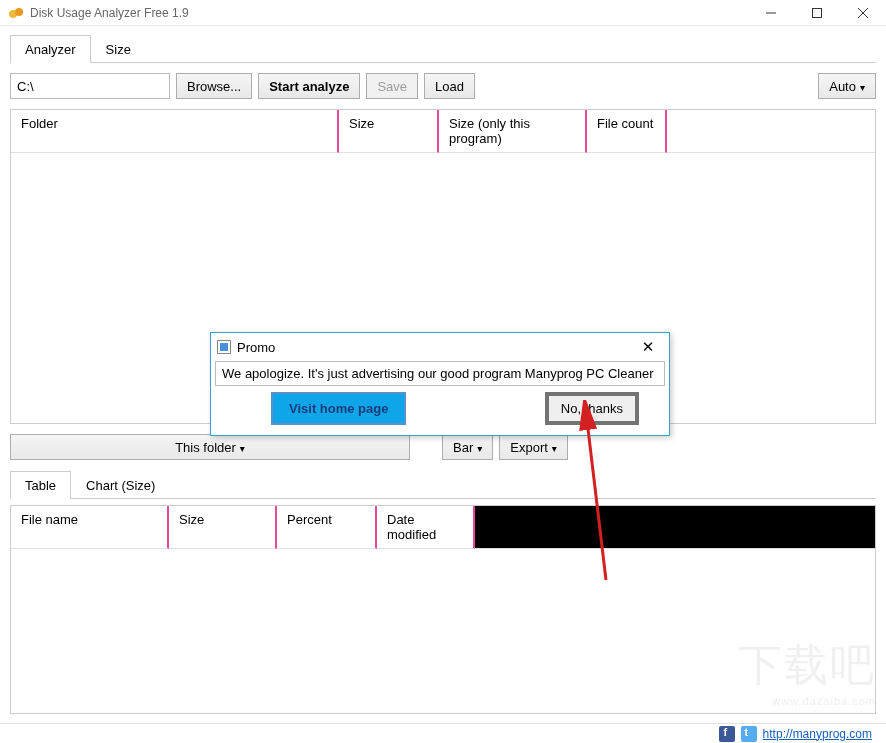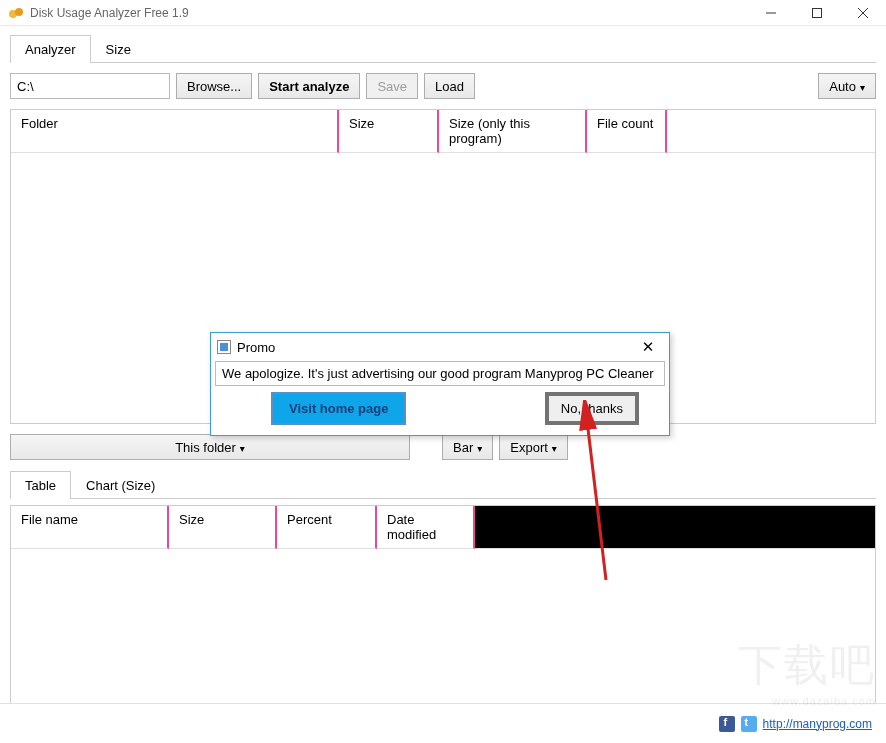--- a/index.html
+++ b/index.html
@@ -27,21 +27,21 @@
 .grid-box { border: 1px solid #ccc; background: #fff; }
 .grid-header { display: flex; background: #fff; }
 .grid-header .col { padding: 6px 10px; border-right: 2px solid #ec4899; border-bottom: 1px solid #e0e0e0; }
 .grid-body { height: 270px; }
 
 .mid-toolbar { display: flex; align-items: center; gap: 6px; margin: 10px 0; }
 .mid-toolbar .btn-wide { flex: 0 0 400px; text-align: center; }
 
 .grid-body2 { height: 164px; position: relative; }
 
-.footer { position: absolute; bottom: 0; left: 0; right: 0; height: 40px; display: flex; align-items: center; justify-content: flex-end; padding: 0 14px; border-top: 1px solid #e0e0e0; gap: 6px; background:#fff; }
+.footer { position: absolute; bottom: 0; left: 0; right: 0; height: 20px; display: flex; align-items: center; justify-content: flex-end; padding: 0 14px; border-top: 1px solid #e0e0e0; gap: 6px; background:#fff; }
 .footer a { color: #1a5fbf; text-decoration: underline; font-size: 12px; }
 .social { width: 16px; height: 16px; border-radius: 2px; display:inline-block; }
 .fb { background: #3b5998; position: relative; }
 .fb::after { content:"f"; color:#fff; font-weight:bold; font-size:11px; position:absolute; left:5px; top:0; }
 .tw { background: #55acee; position: relative; }
 .tw::after { content:"t"; color:#fff; font-weight:bold; font-size:11px; position:absolute; left:4px; top:0; }
 
 
 .promo { position: absolute; left: 210px; top: 332px; width: 460px; border: 1px solid #3c9dd0; background: #fff; box-shadow: 2px 2px 6px rgba(0,0,0,0.2); z-index: 10; }
 .promo-title { height: 28px; display: flex; align-items: center; padding: 0 6px; }

